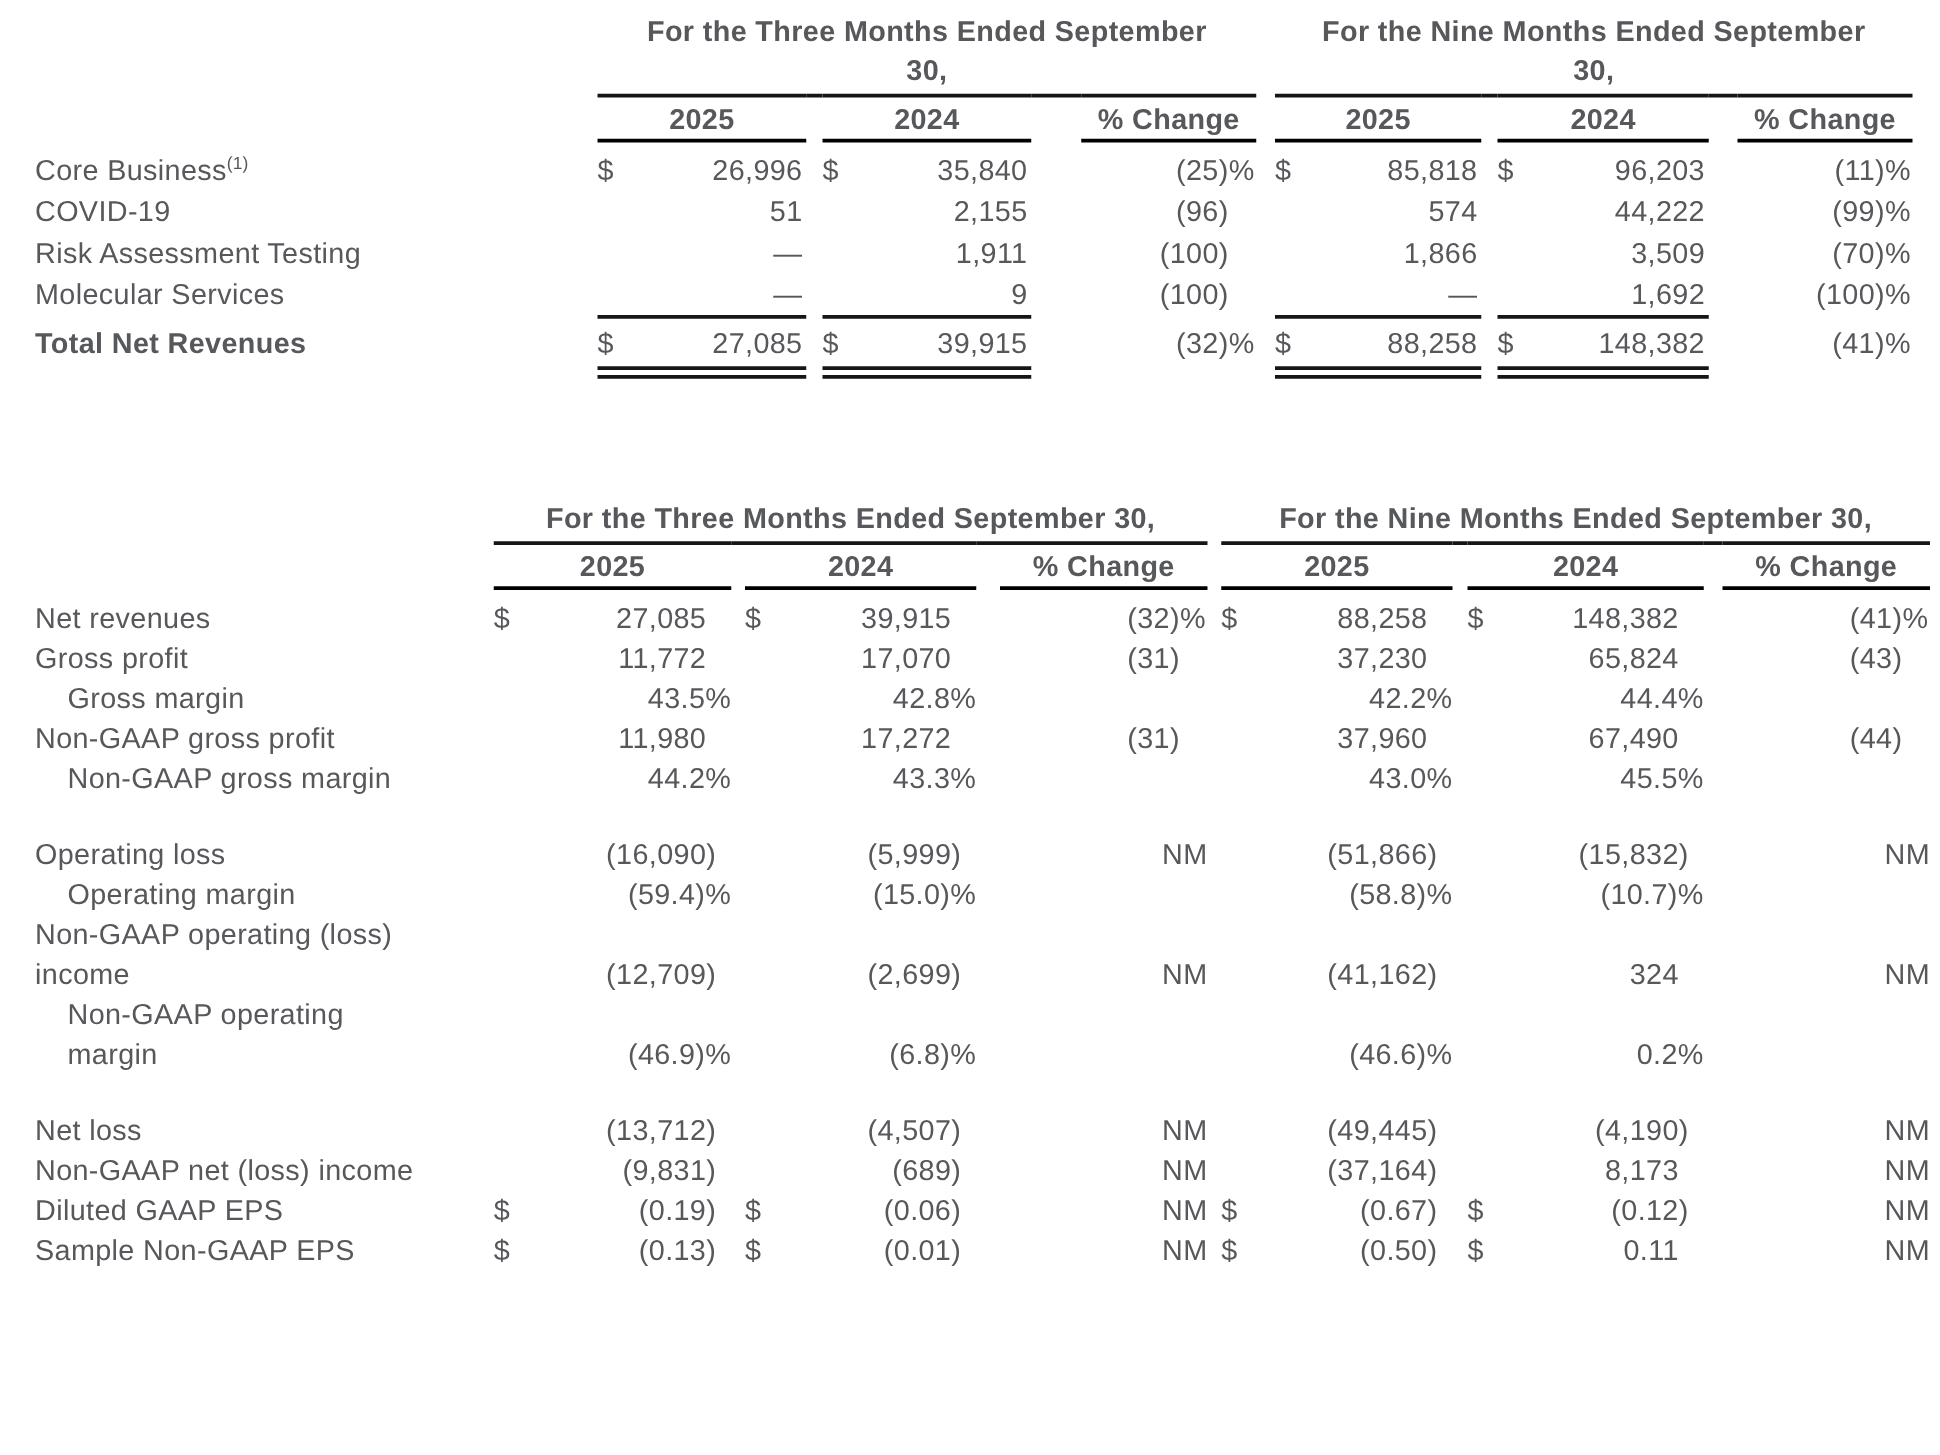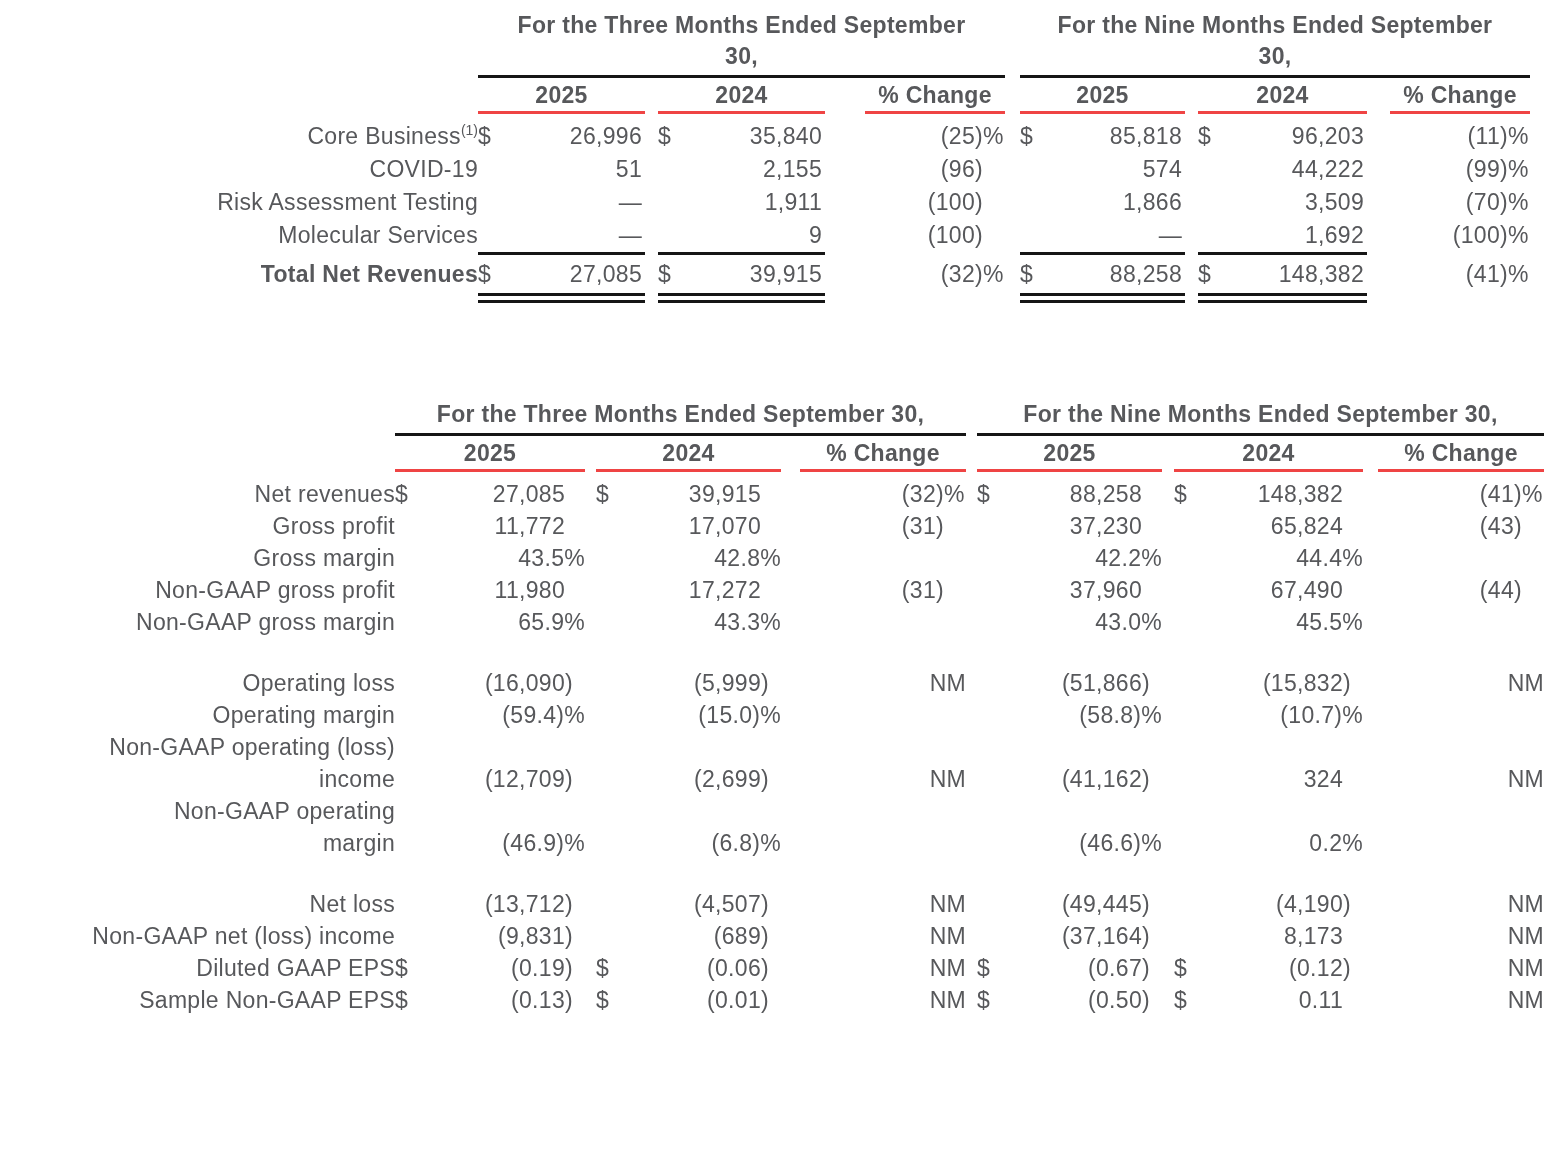--- a/index.html
+++ b/index.html
@@ -14,28 +14,28 @@
   .fin td, .fin th { padding: 0; vertical-align: baseline; font-weight: 400; }
 
   th.grp {
     font-weight: 700; text-align: center; white-space: pre-line;
     line-height: 31px; padding-bottom: 3px;
     border-bottom: 3px solid #161616;
   }
   th.yr {
     font-weight: 700; text-align: center;
     padding: 4px 0 2px 0;
-    border-bottom: 3px solid #ef4444;
+    border-bottom: 3px solid #000000;
   }
 
   .t1 tbody td { line-height: 33px; }
   .t2 tbody td { line-height: 32px; }
   .fin tbody tr.data:first-child td { padding-top: 6px; }
 
-  .lbl { text-align: right; white-space: pre-line; }
+  .lbl { text-align: left; white-space: pre-line; }
   .lbl.indent { padding-left: 26px; margin-top: 48px; }
   sup { font-size: 14px; line-height: 0; vertical-align: super; letter-spacing: 0; }
 
   .amt-in { display: flex; align-items: baseline; }
   .cur { flex: 0 0 auto; text-align: left; }
   .main { flex: 1 1 auto; text-align: right; white-space: nowrap; }
   .suf { text-align: left; white-space: nowrap; }
   .t1 .amt .suf { flex: 0 0 3px; }
   .t2 .amt .suf { flex: 0 0 20px; }
   .fin .chg .suf { flex: 0 0 30px; }
@@ -578,21 +578,21 @@
               <span class="main">(44</span>
               <span class="suf">)</span>
             </div>
           </td>
         </tr>
         <tr class="data">
           <td class="lbl indent"><span class="row-label">Non-GAAP gross margin</span></td>
           <td class="amt">
             <div class="amt-in">
               <span class="cur"></span>
-              <span class="main">65.9</span>
+              <span class="main">44.2</span>
               <span class="suf">%</span>
             </div>
           </td>
           <td class="gapcol"></td>
           <td class="amt">
             <div class="amt-in">
               <span class="cur"></span>
               <span class="main">43.3</span>
               <span class="suf">%</span>
             </div>

